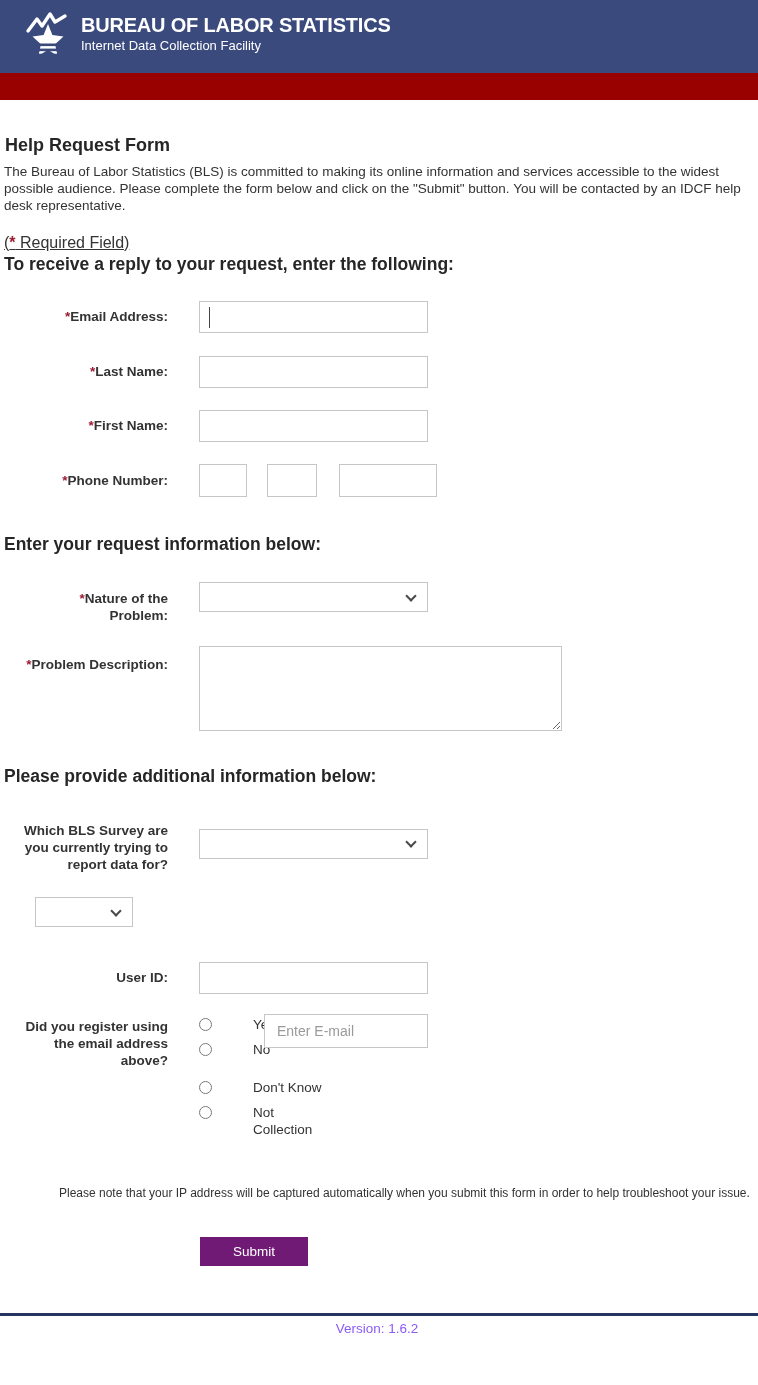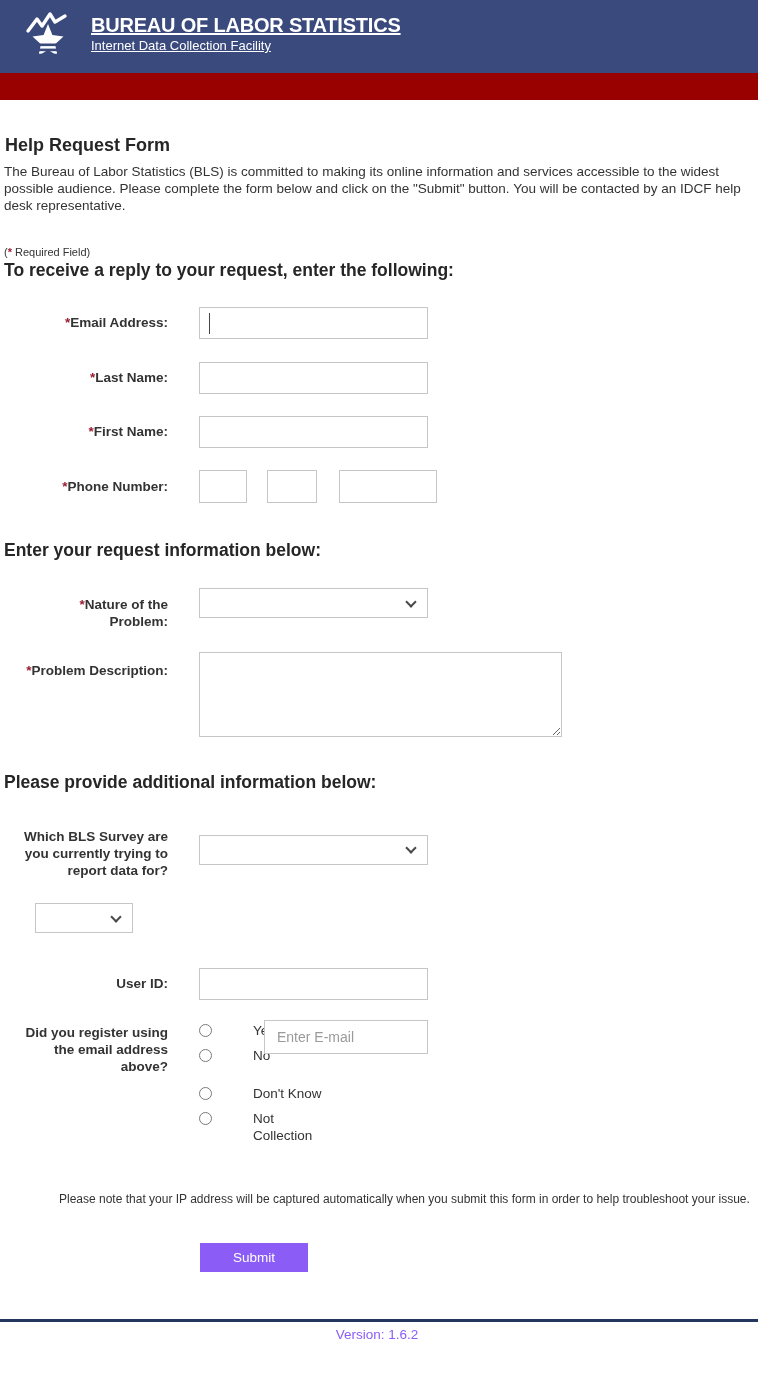--- a/index.html
+++ b/index.html
@@ -11,30 +11,30 @@
   }
   
   .header {
     background:#3a4a7d;
     height:73px;
     display:flex;
     align-items:center;
     padding-left:25px;
   }
   .logo { width:46px; height:54px; flex:none; margin-top:2px; }
-  .header-text { margin-left:20px; color:#fff; margin-top:-6px;text-decoration:underline; }
+  .header-text { margin-left:10px; color:#fff; margin-top:-6px; }
   .header-title { font-size:20px; font-weight:bold; letter-spacing:-0.2px; }
   .header-subtitle { font-size:13px; margin-top:1px; }
   .redbar { background:#990000; height:27px; }
 
   
   .content { padding:0 4px; }
   h1.page-title { font-size:18px; font-weight:bold; color:#262626; margin:35px 0 0 1px; }
   .intro { font-size:13.5px; line-height:17px; color:#333; margin:7px 0 0 0; width:751px; }
-  .required-note { margin-top:32px; font-size:11px; color:#333; }
+  .required-note { margin-top:20px; font-size:16px; color:#333;text-decoration:underline; }
   .star { color:#9b1b30; font-weight:bold; }
   h2.section-heading { font-size:17.5px; font-weight:bold; color:#262626; margin:2px 0 0 0; }
   h2.request { margin-top:37px; }
   h2.additional { margin-top:31px; }
 
   
   .form-row { display:flex; align-items:flex-start; }
   .label-col {
     width:164px; flex:none;
     text-align:right;
@@ -114,21 +114,21 @@
   
   .ip-note {
     margin-top:48px;
     font-size:12px; line-height:15px; color:#333;
     text-indent:55px; width:753px;
   }
   .submit-btn {
     display:block;
     margin:36px 0 0 196px;
     width:108px; height:29px;
-    background:#8b5cf6; color:#fff;
+    background:#701a75; color:#fff;
     border:none; font-family:"Liberation Sans", sans-serif;
     font-size:13.5px; cursor:pointer;
   }
   .footer-rule { margin-top:47px; height:3px; background:#24365e; }
   .version { text-align:center; font-size:13.5px; color:#8b5cf6; padding:5px 4px 9px 0; }
 </style>
 </head>
 <body>
 
 <div class="header">

